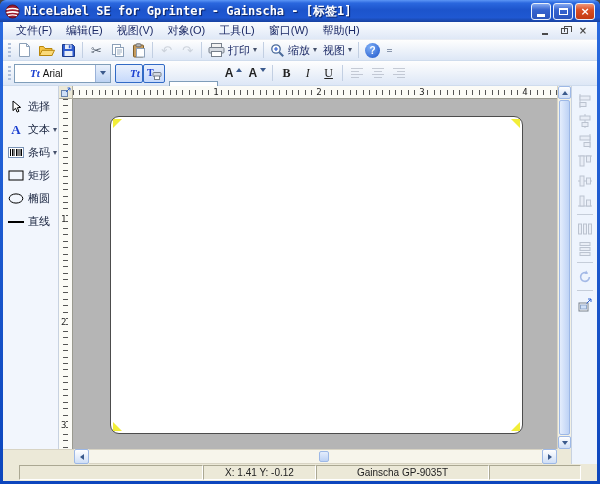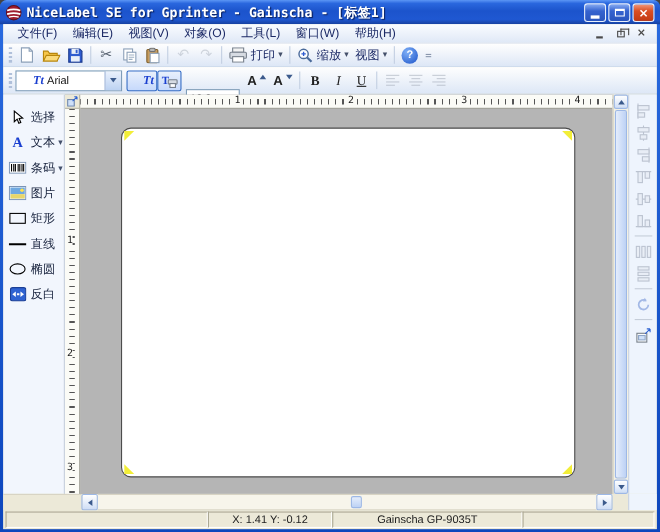--- a/index.html
+++ b/index.html
@@ -104,21 +104,21 @@
   .asep{width:16px;height:1px;background:#c5cdd9;margin:2px 0;}
   .hscrollrow{height:15px;display:flex;background:#ece9d8;}
   .hs-spacer{width:71px;background:#ece9d8;border-top:1px solid #d8d4c4;}
   .hscrollrow .sbtn{width:15px;height:15px;}
   .track{flex:1;position:relative;background:#f7f5eb;border-top:1px solid #d8d4c4;border-bottom:1px solid #d8d4c4;}
   .hthumb{position:absolute;top:1px;bottom:1px;left:230px;width:10px;
     background:linear-gradient(#e4edfc,#bdd2f5);border:1px solid #9db8e6;border-radius:2px;}
   .hs-corner{width:14px;background:#ece9d8;}
   .hs-align{width:26px;background:#eef4fd;border-left:1px solid #c8d2e0;}
   
-  .statusbar{height:17px;background:#ece9d8;display:flex;align-items:stretch;font-size:10px;color:#222;padding:1px 2px;}
+  .statusbar{height:17px;background:#ece9d8;display:flex;align-items:stretch;font-size:10px;color:#222;padding:1px 16px;}
   .spanel{border:1px solid;border-color:#aba893 #ffffff #ffffff #aba893;display:flex;align-items:center;
     justify-content:center;white-space:nowrap;}
   .sp0{width:184px;}
   .sp1{width:113px;}
   .sp2{width:173px;}
   .sp3{flex:1;}
 </style>
 </head>
 <body>
 
@@ -340,63 +340,41 @@
             <svg width="16" height="11" viewBox="0 0 16 11">
               <rect x="0.5" y="0.5" width="15" height="10" fill="#fff" stroke="#7a93b5"></rect>
               <path d="M2.5 2v7M4.5 2v7M6 2v7M8.5 2v7M10 2v7M12 2v7M13.5 2v7" stroke="#000" stroke-width="1"></path>
             </svg>
           </span>
           <span>条码</span>
           <span class="dd">▾</span>
         </div>
         <div class="tool">
           <span class="ticon">
-            <svg width="16" height="13" viewBox="0 0 16 13">
-              <rect x="0.5" y="0.5" width="15" height="12" fill="#eef6ff" stroke="#7a93b5"></rect>
-              <rect x="1.5" y="1.5" width="13" height="6" fill="#6fa8e0"></rect>
-              <rect x="1.5" y="7.5" width="13" height="4" fill="#e8d66a"></rect>
-              <circle cx="12" cy="4" r="1.6" fill="#ffe14a"></circle>
-            </svg>
-          </span>
-          <span>图片</span>
+            <svg width="16" height="11" viewBox="0 0 16 11">
+                <rect x="1" y="1" width="14" height="9" fill="none" stroke="#000"></rect>
+              </svg>
+          </span>
+          <span>矩形</span>
         </div>
         <div class="tool">
           <span class="ticon">
             <svg width="16" height="11" viewBox="0 0 16 11">
-                <rect x="1" y="1" width="14" height="9" fill="none" stroke="#000"></rect>
+                <ellipse cx="8" cy="5.5" rx="6.8" ry="4.6" fill="none" stroke="#000"></ellipse>
               </svg>
           </span>
-          <span>矩形</span>
+          <span>椭圆</span>
         </div>
         <div class="tool">
           <span class="ticon">
             <svg width="16" height="4" viewBox="0 0 16 4">
                 <line x1="0" y1="2" x2="16" y2="2" stroke="#000" stroke-width="1.8"></line>
               </svg>
           </span>
           <span>直线</span>
-        </div>
-        <div class="tool">
-          <span class="ticon">
-            <svg width="16" height="11" viewBox="0 0 16 11">
-                <ellipse cx="8" cy="5.5" rx="6.8" ry="4.6" fill="none" stroke="#000"></ellipse>
-              </svg>
-          </span>
-          <span>椭圆</span>
-        </div>
-        <div class="tool">
-          <span class="ticon">
-            <svg width="15" height="13" viewBox="0 0 15 13">
-              <rect x="0.5" y="0.5" width="14" height="12" rx="2" fill="#2f63d2" stroke="#1b3f96"></rect>
-              <path d="M2.2 6.5l3.2-2.6v5.2z" fill="#fff"></path>
-              <path d="M12.8 6.5l-3.2-2.6v5.2z" fill="#fff"></path>
-              <rect x="6.4" y="5.6" width="2.2" height="1.8" fill="#fff"></rect>
-            </svg>
-          </span>
-          <span>反白</span>
         </div>
       </div>
 
       <div class="canvasarea">
         <div class="corner">
           <svg width="10" height="10" viewBox="0 0 10 10">
             <rect x="0.5" y="3.5" width="6" height="6" fill="#cfe0f8" stroke="#6a84ac"></rect>
             <path d="M5 5l4-4M9 1l-2.5 0M9 1l0 2.5" stroke="#2f63d2" fill="none"></path>
           </svg>
         </div>

